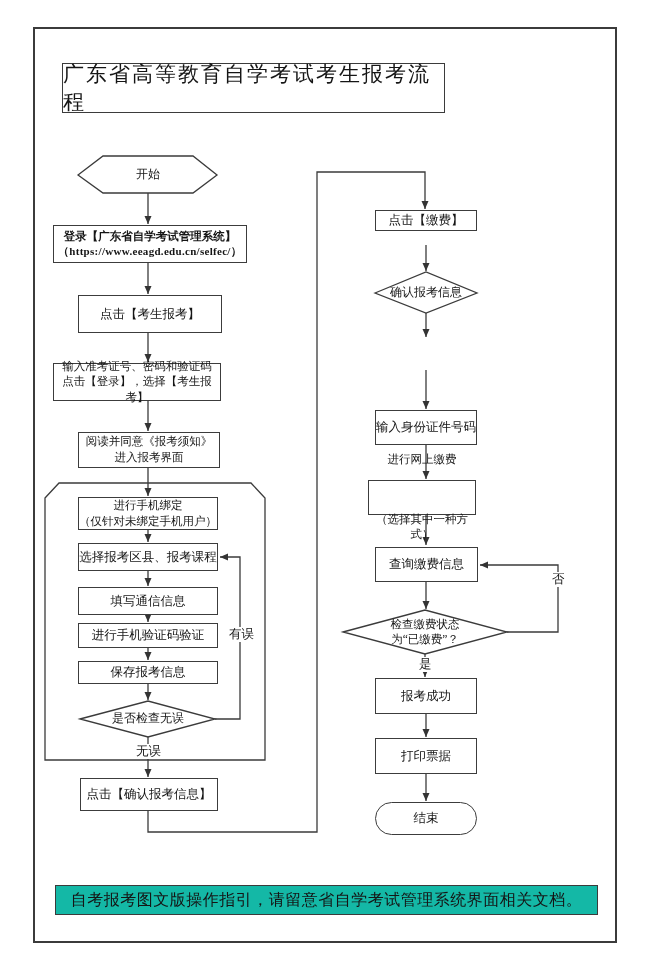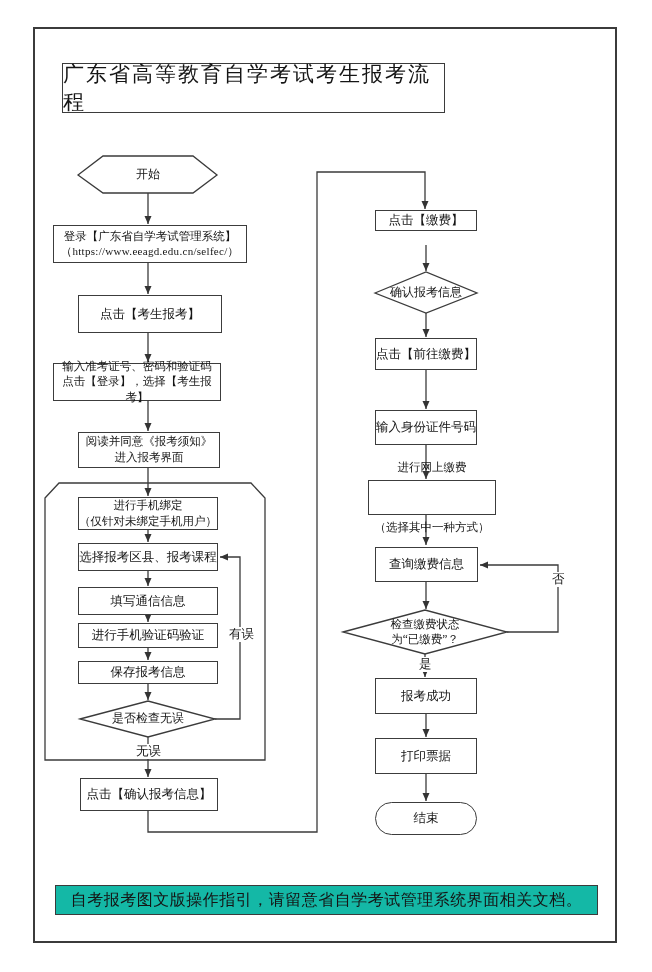--- a/index.html
+++ b/index.html
@@ -94,21 +94,21 @@
 
       <polyline points="507,632 558,632 558,565 480,565" marker-end="url(#arw)"></polyline>
       <line x1="425" y1="654" x2="425" y2="677" marker-end="url(#arw)"></line>
       <line x1="426" y1="714" x2="426" y2="737" marker-end="url(#arw)"></line>
       <line x1="426" y1="774" x2="426" y2="801" marker-end="url(#arw)"></line>
     </g>
   </svg>
 
   <div class="dtext" style="left:95px; top:160px; width:106px; height:30px;">开始</div>
 
-  <div class="rect s" style="left:53px; top:225px; width:194px; height:38px;">
+  <div class="rect s" style="left:53px; top:225px; width:194px; height:38px;font-weight:bold;">
     <div>登录【广东省自学考试管理系统】</div>
     <div class="url">（https://www.eeagd.edu.cn/selfec/）</div>
   </div>
 
   <div class="rect" style="left:78px; top:295px; width:144px; height:38px;">点击【考生报考】</div>
 
   <div class="rect s" style="left:53px; top:363px; width:168px; height:38px;">
     <div>输入准考证号、密码和验证码</div>
     <div>点击【登录】，选择【考生报考】</div>
   </div>
@@ -132,25 +132,24 @@
   <div class="rect" style="left:78px; top:661px; width:140px; height:23px;">保存报考信息</div>
 
   <div class="dtext" style="left:95px; top:708px; width:106px; height:22px;">是否检查无误</div>
 
   <div class="rect" style="left:80px; top:778px; width:138px; height:33px;">点击【确认报考信息】</div>
 
   <div class="rect" style="left:375px; top:210px; width:102px; height:21px;">点击【缴费】</div>
 
   <div class="dtext" style="left:380px; top:283px; width:92px; height:20px;">确认报考信息</div>
 
-  <div class="rect" style="left:375px; top:338px; width:102px; height:32px;">点击【前往缴费】</div>
 
   <div class="rect" style="left:375px; top:410px; width:102px; height:35px;">输入身份证件号码</div>
 
-  <div class="rect s" style="left:368px; top:480px; width:128px; height:35px;gap:44px;">
+  <div class="rect s" style="left:368px; top:480px; width:108px; height:35px;gap:44px;">
     <div>进行网上缴费</div>
     <div>（选择其中一种方式）</div>
   </div>
 
   <div class="rect" style="left:375px; top:547px; width:103px; height:35px;">查询缴费信息</div>
 
   <div class="dtext" style="left:365px; top:615px; width:120px; height:34px; font-size:11.5px;">
     <div>检查缴费状态</div>
     <div>为“已缴费”？</div>
   </div>

